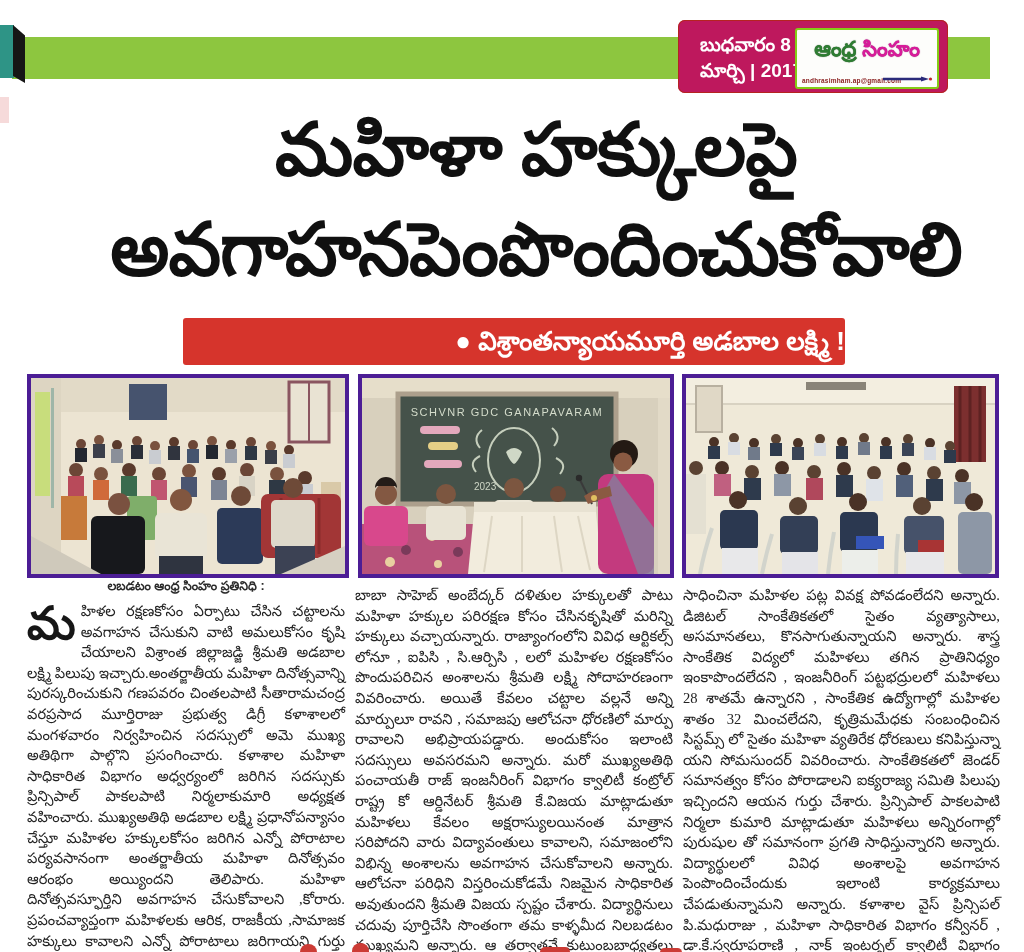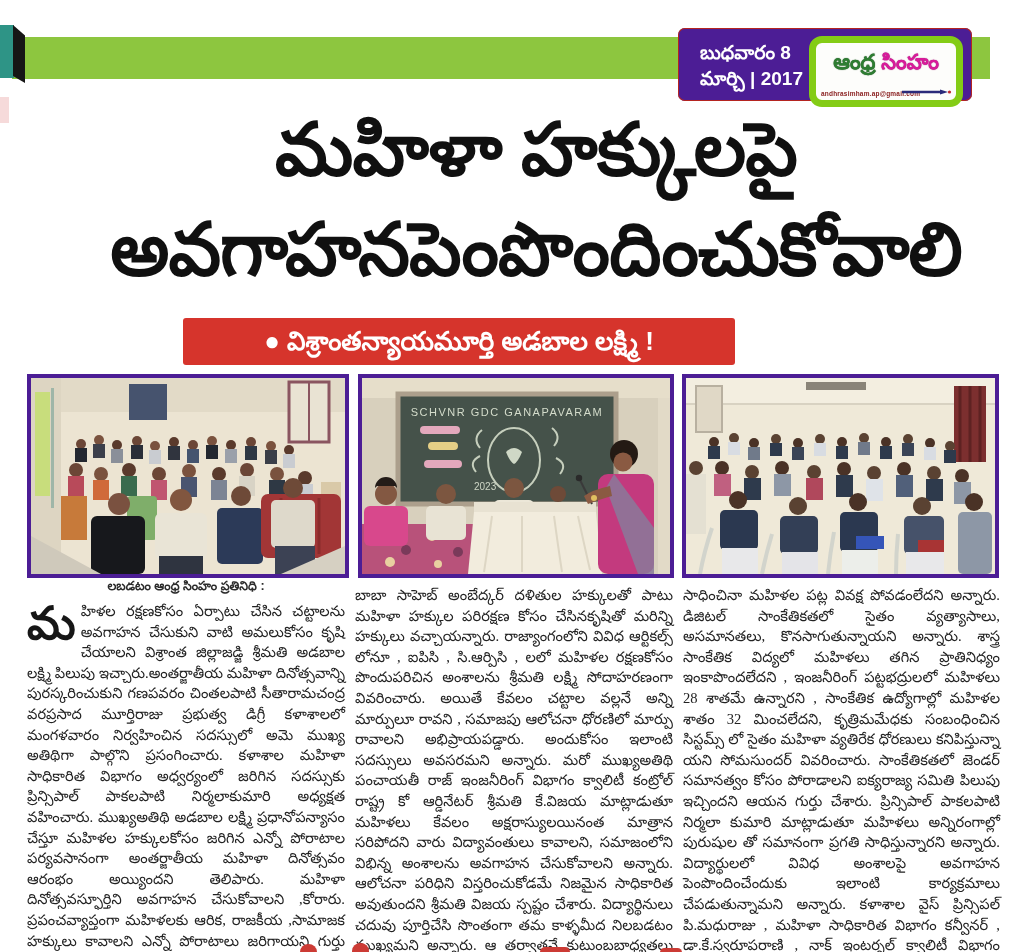--- a/index.html
+++ b/index.html
@@ -7,37 +7,37 @@
     width:1024px;height:952px;position:relative;overflow:hidden;
     background:#ffffff;
     font-family:"Liberation Sans","DejaVu Sans",sans-serif;
   }
   
   .band-green{position:absolute;left:12px;top:37px;width:978px;height:42px;background:#8dc63f;}
   .ribbon-teal{position:absolute;left:0;top:25px;width:14px;height:53px;background:#2e9486;}
   .ribbon-fold{position:absolute;left:13px;top:25px;width:12px;height:58px;background:#161616;
     clip-path:polygon(0 0,100% 18%,100% 100%,0 88%);}
   .pink-strip{position:absolute;left:0;top:97px;width:9px;height:26px;background:#f6dada;}
-  .datebox{position:absolute;left:678px;top:28px;width:294px;height:73px;background:#4c1d95;
+  .datebox{position:absolute;left:678px;top:20px;width:270px;height:73px;background:#be185d;
     border-radius:7px;box-shadow:0 0 0 1px #b52420 inset;}
   .date-lines{position:absolute;left:22px;top:12px;color:#fff;font-weight:bold;font-size:19px;line-height:26px;}
   .logo-box{position:absolute;right:9px;top:8px;width:140px;height:57px;background:#fdfdfb;
-    border:7px solid #84cc16;border-radius:13px;overflow:hidden;}
+    border:2px solid #84cc16;border-radius:3px;overflow:hidden;}
   .logo-words{position:absolute;left:4px;top:7px;width:132px;text-align:center;font-weight:900;font-size:21px;
     letter-spacing:0px;white-space:nowrap;}
   .logo-w1{color:#2e7d32;text-shadow:0 0 1px #1b4d1e;}
   .logo-w2{color:#d81b9a;text-shadow:0 0 1px #8d1166;}
   .logo-tiny{position:absolute;left:5px;bottom:3px;font-size:6.5px;color:#8a2020;font-weight:bold;letter-spacing:.2px;}
   .logo-pen{position:absolute;right:4px;bottom:4px;width:52px;height:10px;}
   
   .headline{position:absolute;left:0;top:100px;width:1024px;text-align:center;color:#101010;
     font-weight:900;font-size:74px;line-height:100px;letter-spacing:-1px;padding-left:24px;}
   
-  .kicker{position:absolute;left:183px;top:318px;width:552px;height:47px;background:#d6342c;
-    border-radius:3px;color:#ffffff;font-weight:bold;font-size:26px;line-height:47px;text-align:center;}
+  .kicker{position:absolute;left:183px;top:318px;width:662px;height:47px;background:#d6342c;
+    border-radius:3px;color:#ffffff;font-weight:bold;font-size:26px;line-height:47px;text-align:right;}
   
   .photo{position:absolute;top:374px;height:196px;border:4px solid #4c1d95;background:#e8e0d0;overflow:hidden;}
   .photo svg{display:block;}
   #photo-1{left:27px;width:314px;}
   #photo-2{left:358px;width:308px;}
   #photo-3{left:682px;width:309px;}
   .caption{position:absolute;left:27px;top:579px;width:318px;text-align:center;
     font-size:12.5px;font-weight:bold;color:#2b2b2b;}
   
   .col{position:absolute;font-size:14.6px;line-height:20.6px;color:#222222;text-align:justify;

